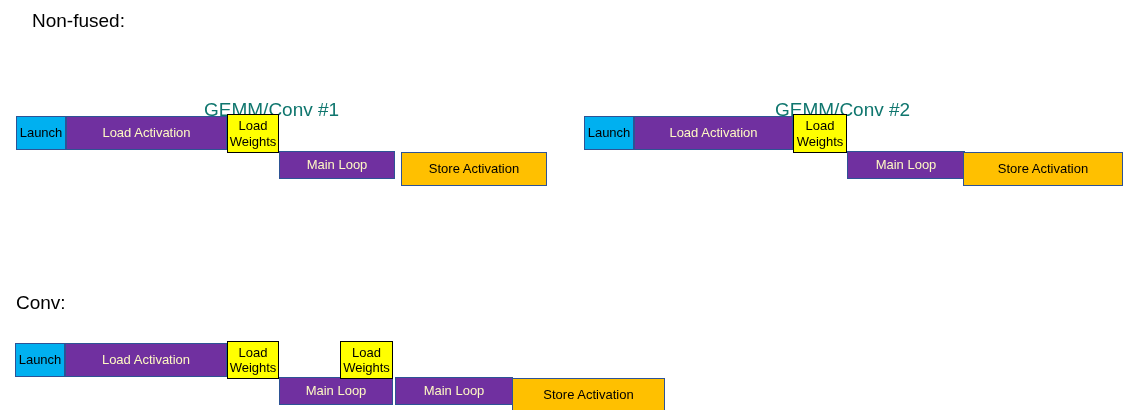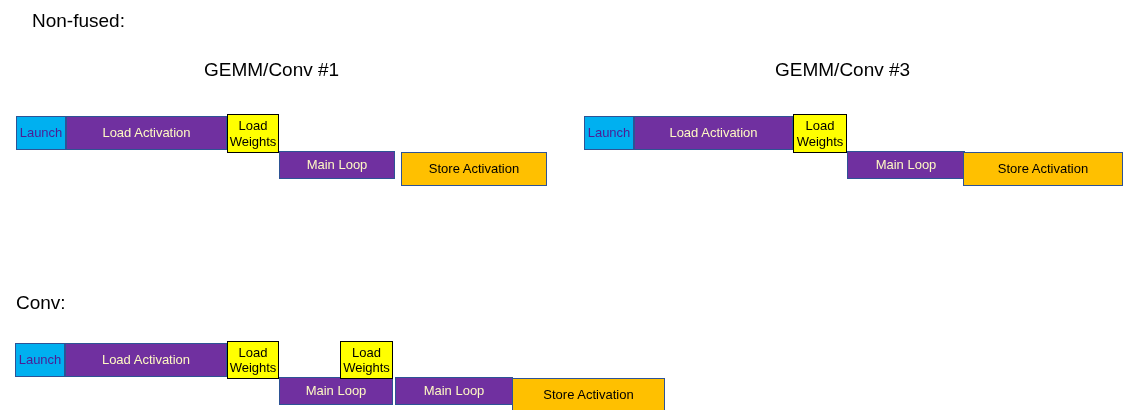--- a/index.html
+++ b/index.html
@@ -17,39 +17,40 @@
   }
   .section-label {
     position: absolute;
     font-size: 19px;
     color: #000000;
     white-space: nowrap;
   }
   .group-title {
     position: absolute;
     font-size: 19px;
-    color: #000000;
+    color: #0f766e;
     white-space: nowrap;
+    margin-top: 40px;
   }
   .box {
     position: absolute;
     box-sizing: border-box;
     display: flex;
     align-items: center;
     justify-content: center;
     text-align: center;
     font-size: 13px;
     line-height: 1.18;
     padding: 0 1px;
     white-space: normal;
   }
   .box.launch {
     background: #00B0F0;
     border: 1px solid #2E5395;
-    color: #4c1d95;
+    color: #000000;
   }
   .box.purple {
     background: #7030A0;
     border: 1px solid #2E5395;
     color: #fef9c3;
   }
   .box.yellow {
     background: #FFFF00;
     border: 1px solid #000000;
     color: #000000;
@@ -63,21 +64,21 @@
   }
 </style>
 </head>
 <body>
 
 <div class="canvas">
   <div class="section-label" style="left:32px; top:10px;">Non-fused:</div>
 
   <div class="group-title" style="left:204px; top:59px;">GEMM/Conv #1</div>
 
-  <div class="group-title" style="left:775px; top:59px;">GEMM/Conv #3</div>
+  <div class="group-title" style="left:775px; top:59px;">GEMM/Conv #2</div>
 
   <div class="section-label" style="left:16px; top:292px;">Conv:</div>
 <div class="box launch" style="left: 16px; top: 116px; width: 50px; height: 34px;">Launch</div>
     <div class="box purple" style="left: 66px; top: 116px; width: 161px; height: 34px;">Load Activation</div>
     <div class="box yellow" style="left: 227px; top: 114px; width: 52px; height: 39px;">Load Weights</div>
     <div class="box purple" style="left: 279px; top: 151px; width: 116px; height: 28px;">Main Loop</div>
     <div class="box orange" style="left: 401px; top: 116px; width: 146px; height: 34px;">Store Activation</div>
     <div class="box launch" style="left: 584px; top: 116px; width: 50px; height: 34px;">Launch</div>
     <div class="box purple" style="left: 634px; top: 116px; width: 159px; height: 34px;">Load Activation</div>
     <div class="box yellow" style="left: 793px; top: 114px; width: 54px; height: 39px;">Load Weights</div>

